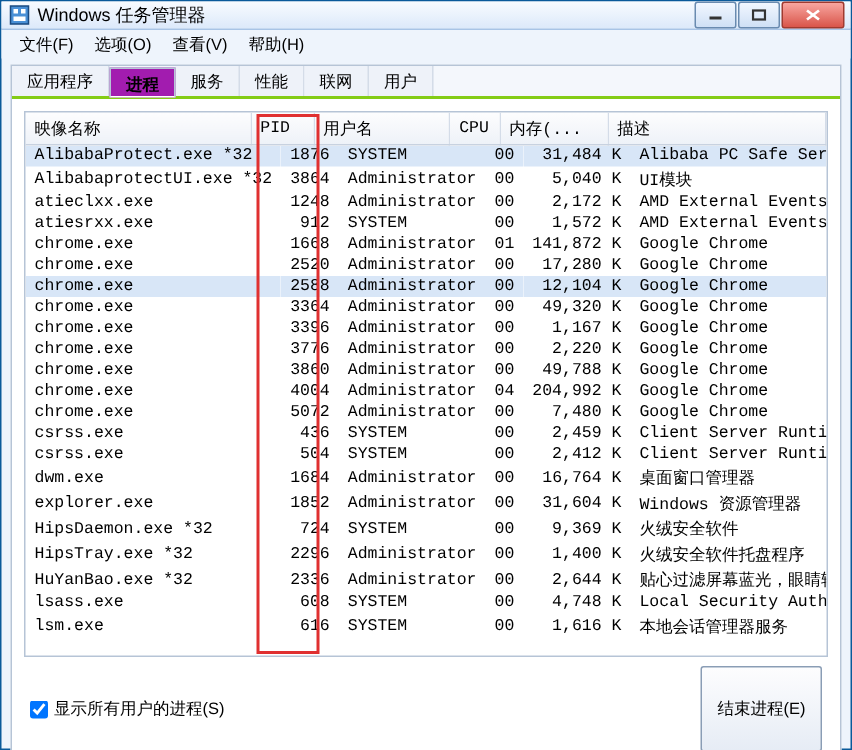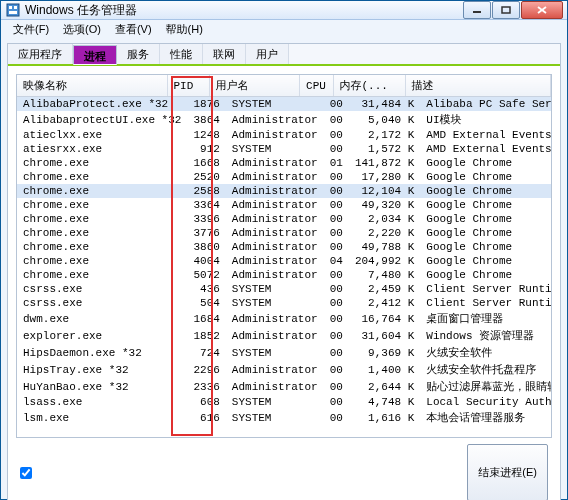--- a/index.html
+++ b/index.html
@@ -188,21 +188,21 @@
                   <td class="col-user">Administrator</td>
                   <td class="col-cpu">00</td>
                   <td class="col-mem">49,320 K</td>
                   <td class="col-desc">Google Chrome</td>
                 </tr>
                 <tr>
                   <td class="col-name">chrome.exe</td>
                   <td class="col-pid">3396</td>
                   <td class="col-user">Administrator</td>
                   <td class="col-cpu">00</td>
-                  <td class="col-mem">2,034 K</td>
+                  <td class="col-mem">1,167 K</td>
                   <td class="col-desc">Google Chrome</td>
                 </tr>
                 <tr>
                   <td class="col-name">chrome.exe</td>
                   <td class="col-pid">3776</td>
                   <td class="col-user">Administrator</td>
                   <td class="col-cpu">00</td>
                   <td class="col-mem">2,220 K</td>
                   <td class="col-desc">Google Chrome</td>
                 </tr>
@@ -303,20 +303,21 @@
                   <td class="col-desc">本地会话管理器服务</td>
                 </tr>
               </tbody>
           </table>
         </div>
       </div>
 
       <div class="bottom-row">
         <label class="chk">
           <input type="checkbox" checked="" style="">
+          <span>显示所有用户的进程(S)</span>
         </label>
         <button class="end-btn">结束进程(E)</button>
       </div>
     </div>
   </div>
 
   <div class="statusbar">
     <span><span>进程数:</span> <span>86</span></span>
     <span><span>CPU 使用率:</span> <span>7%</span></span>
     <span><span>物理内存:</span> <span>51%</span></span>

